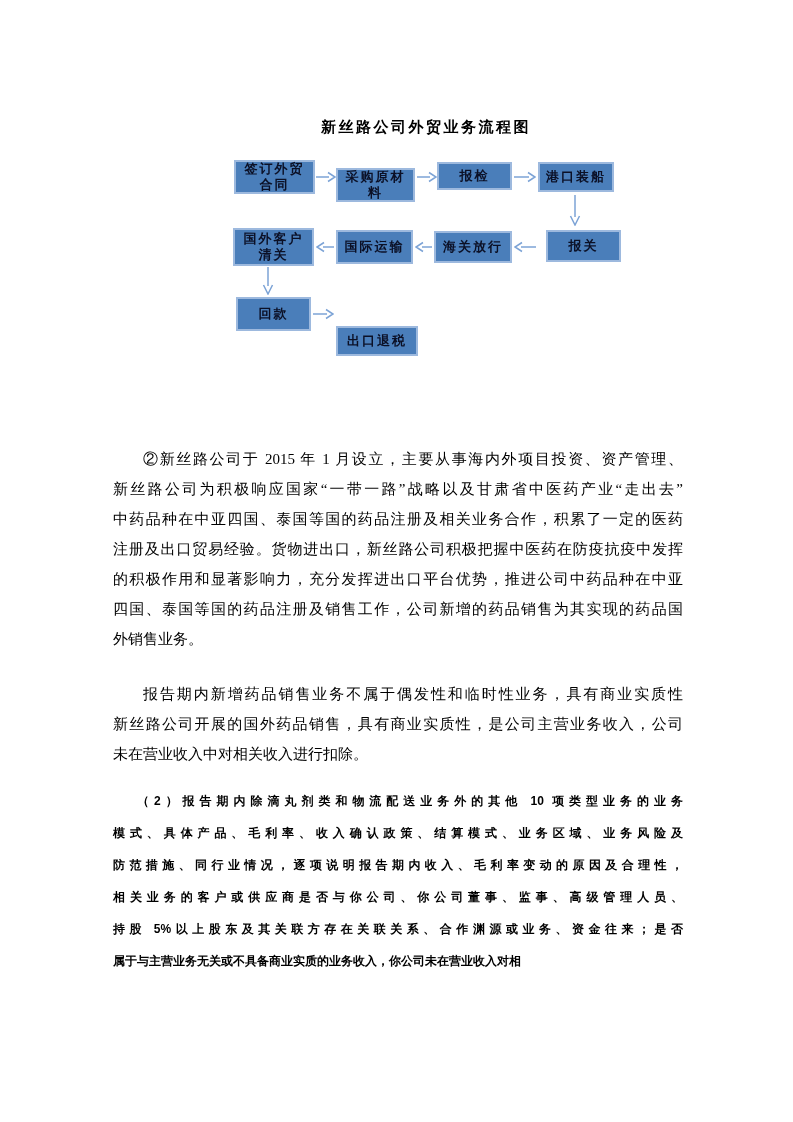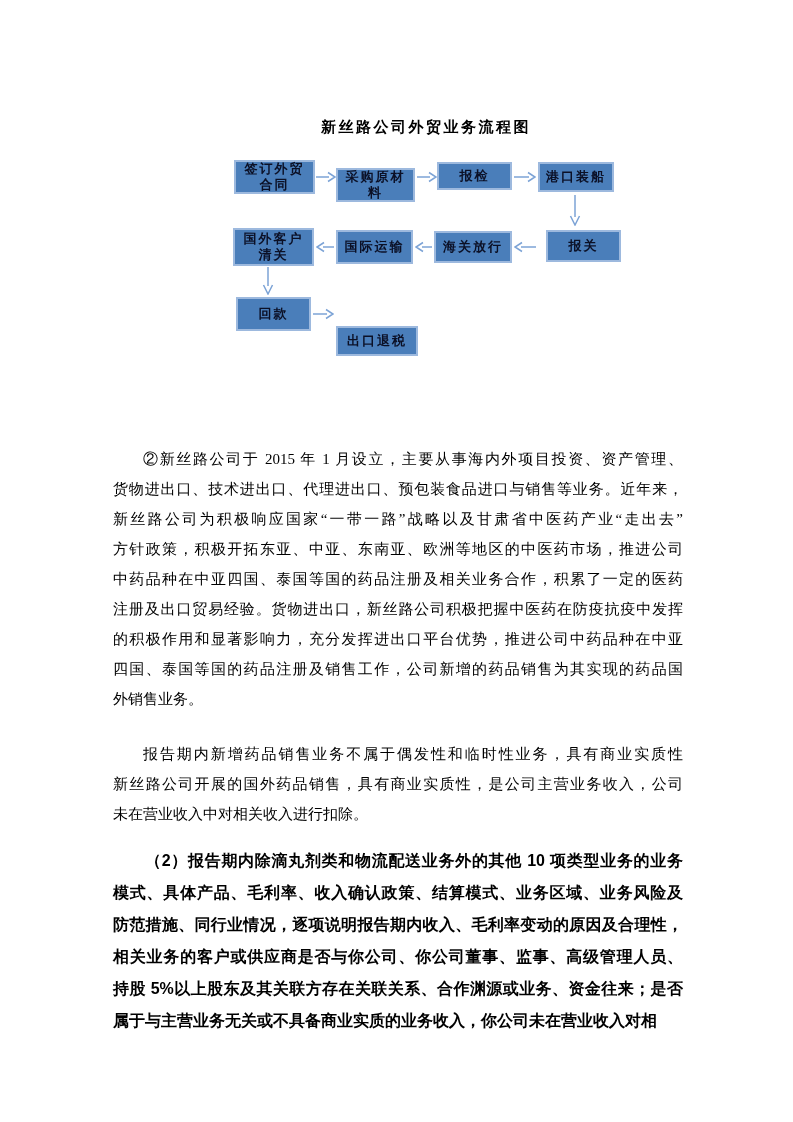--- a/index.html
+++ b/index.html
@@ -49,21 +49,21 @@
   .a9{left:313px;top:308px;}
   
   .content{position:absolute;left:113px;top:444px;width:570px;}
   .para{font-size:15px;line-height:30px;}
   .para .line{text-align:justify;text-align-last:justify;}
   .para .line:last-child{text-align-last:left;}
   .para .line:first-child{text-indent:2em;}
   .p1{margin:0 0 25px 0;}
   .p2{margin:0 0 16px 0;}
   .p3{font-family:"Liberation Sans","DejaVu Sans",sans-serif;
-      font-weight:bold;font-size:16px;line-height:32px;}
+      font-weight:bold;font-size:12px;line-height:32px;}
 </style>
 </head>
 <body>
 
 <div class="page">
 
   <div>
     <div class="fc-title">新丝路公司外贸业务流程图</div>
 
     <div class="fbox b1">
@@ -131,23 +131,21 @@
         </svg></div>
     <div class="ar a9"><svg width="21" height="12" viewBox="0 0 21 12">
           <path d="M0 6 H14" stroke="currentColor" stroke-width="1.5" fill="none"></path>
           <path d="M13 1.5 L20 6 L13 10.5" stroke="currentColor" stroke-width="1.5" fill="none"></path>
         </svg></div>
   </div>
 
   <div class="content">
     <div class="para p1">
         <div class="line">②新丝路公司于 2015 年 1 月设立，主要从事海内外项目投资、资产管理、</div>
-        <div class="line">货物进出口、技术进出口、代理进出口、预包装食品进口与销售等业务。近年来，</div>
         <div class="line">新丝路公司为积极响应国家“一带一路”战略以及甘肃省中医药产业“走出去”</div>
-        <div class="line">方针政策，积极开拓东亚、中亚、东南亚、欧洲等地区的中医药市场，推进公司</div>
         <div class="line">中药品种在中亚四国、泰国等国的药品注册及相关业务合作，积累了一定的医药</div>
         <div class="line">注册及出口贸易经验。货物进出口，新丝路公司积极把握中医药在防疫抗疫中发挥</div>
         <div class="line">的积极作用和显著影响力，充分发挥进出口平台优势，推进公司中药品种在中亚</div>
         <div class="line">四国、泰国等国的药品注册及销售工作，公司新增的药品销售为其实现的药品国</div>
         <div class="line">外销售业务。</div>
       </div>
     <div class="para p2">
         <div class="line">报告期内新增药品销售业务不属于偶发性和临时性业务，具有商业实质性</div>
         <div class="line">新丝路公司开展的国外药品销售，具有商业实质性，是公司主营业务收入，公司</div>
         <div class="line">未在营业收入中对相关收入进行扣除。</div>

